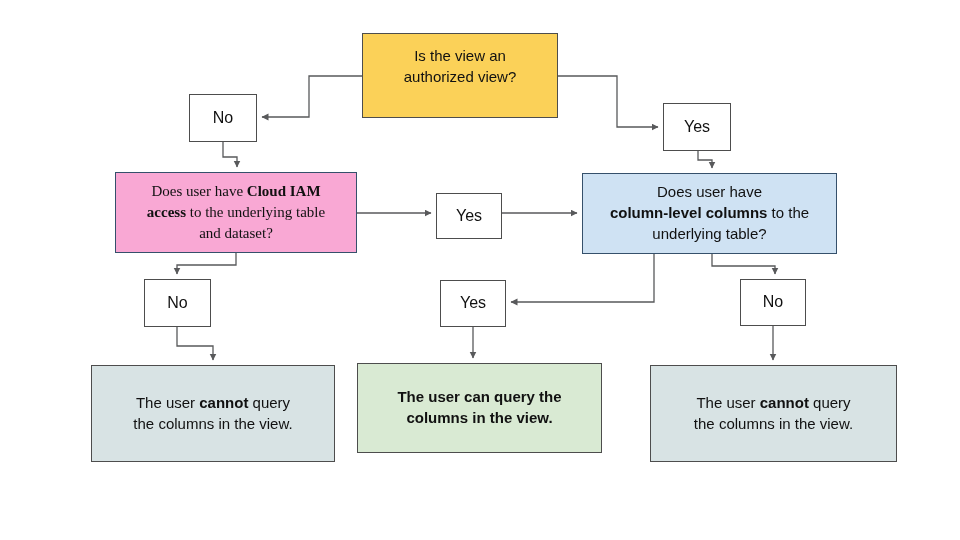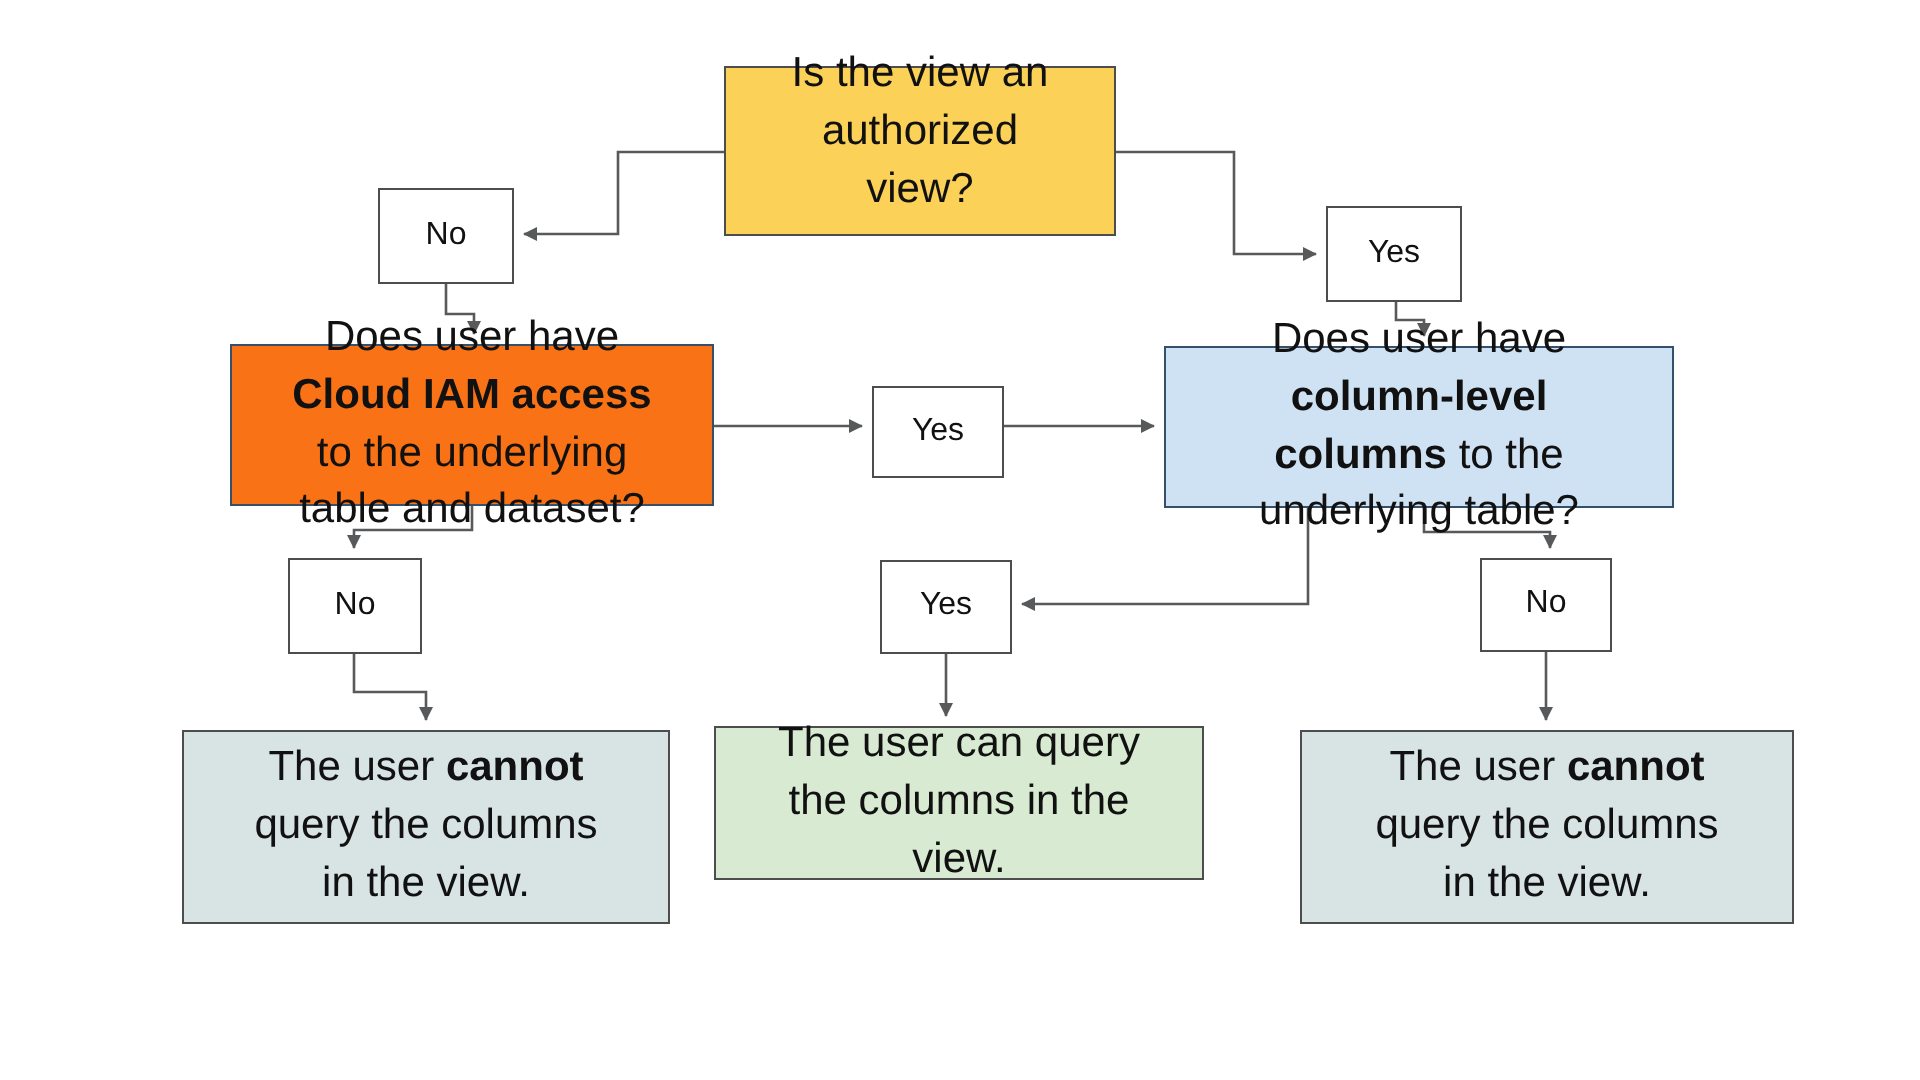--- a/index.html
+++ b/index.html
@@ -23,21 +23,21 @@
     height: 540px;
   }
   .node {
     position: absolute;
     box-sizing: border-box;
     display: flex;
     align-items: center;
     justify-content: center;
     text-align: center;
     color: #111111;
-    font-size: 21px;
+    font-size: 15px;
     line-height: 1.38;
   }
   .node p { margin: 0; }
   .decision {
     background: #ffffff;
     border: 1px solid #4d4d4d;
     font-size: 16px;
   }
   .root {
     border: 1px solid #4d4d4d;
@@ -67,21 +67,21 @@
   #root-question   { left: 362px; top: 33px;  width: 196px; height: 85px; }
   #no-top          { left: 189px; top: 94px;  width: 68px;  height: 48px; }
   #yes-top         { left: 663px; top: 103px; width: 68px;  height: 48px; }
   #iam-question    { left: 115px; top: 172px; width: 242px; height: 81px; }
   #yes-mid         { left: 436px; top: 193px; width: 66px;  height: 46px; }
   #col-question    { left: 582px; top: 173px; width: 255px; height: 81px; }
   #no-bottom-left  { left: 144px; top: 279px; width: 67px;  height: 48px; }
   #yes-bottom      { left: 440px; top: 280px; width: 66px;  height: 47px; }
   #no-bottom-right { left: 740px; top: 279px; width: 66px;  height: 47px; }
   #result-left     { left: 91px;  top: 365px; width: 244px; height: 97px; }
-  #result-center   { left: 357px; top: 363px; width: 245px; height: 77px; }
+  #result-center   { left: 357px; top: 363px; width: 245px; height: 90px; font-weight: bold; }
   #result-right    { left: 650px; top: 365px; width: 247px; height: 97px; }
 </style>
 </head>
 <body>
 
 <div id="canvas">
 
   <svg id="wires" viewBox="0 0 960 540">
     <defs>
       <marker id="arrow" markerWidth="8" markerHeight="8" refX="6.5" refY="3.5" orient="auto" markerUnits="userSpaceOnUse">
@@ -107,21 +107,21 @@
   </div>
 
   <div id="no-top" class="node decision" style="background-color: rgb(255, 255, 255);">
     <p>No</p>
   </div>
 
   <div id="yes-top" class="node decision" style="background-color: rgb(255, 255, 255);">
     <p>Yes</p>
   </div>
 
-  <div id="iam-question" class="node question" style="background-color: #f97316;">
+  <div id="iam-question" class="node question" style="background-color: #f9a8d4; font-family: Liberation Serif, serif;">
     <p><span>Does user have </span><b>Cloud IAM access</b><span> to the underlying table and dataset?</span></p>
   </div>
 
   <div id="yes-mid" class="node decision" style="background-color: rgb(255, 255, 255);">
     <p>Yes</p>
   </div>
 
   <div id="col-question" class="node question" style="background-color: rgb(207, 226, 243);">
     <p><span class="block">Does user have</span><b>column-level columns</b><span> to the underlying table?</span></p>
   </div>

